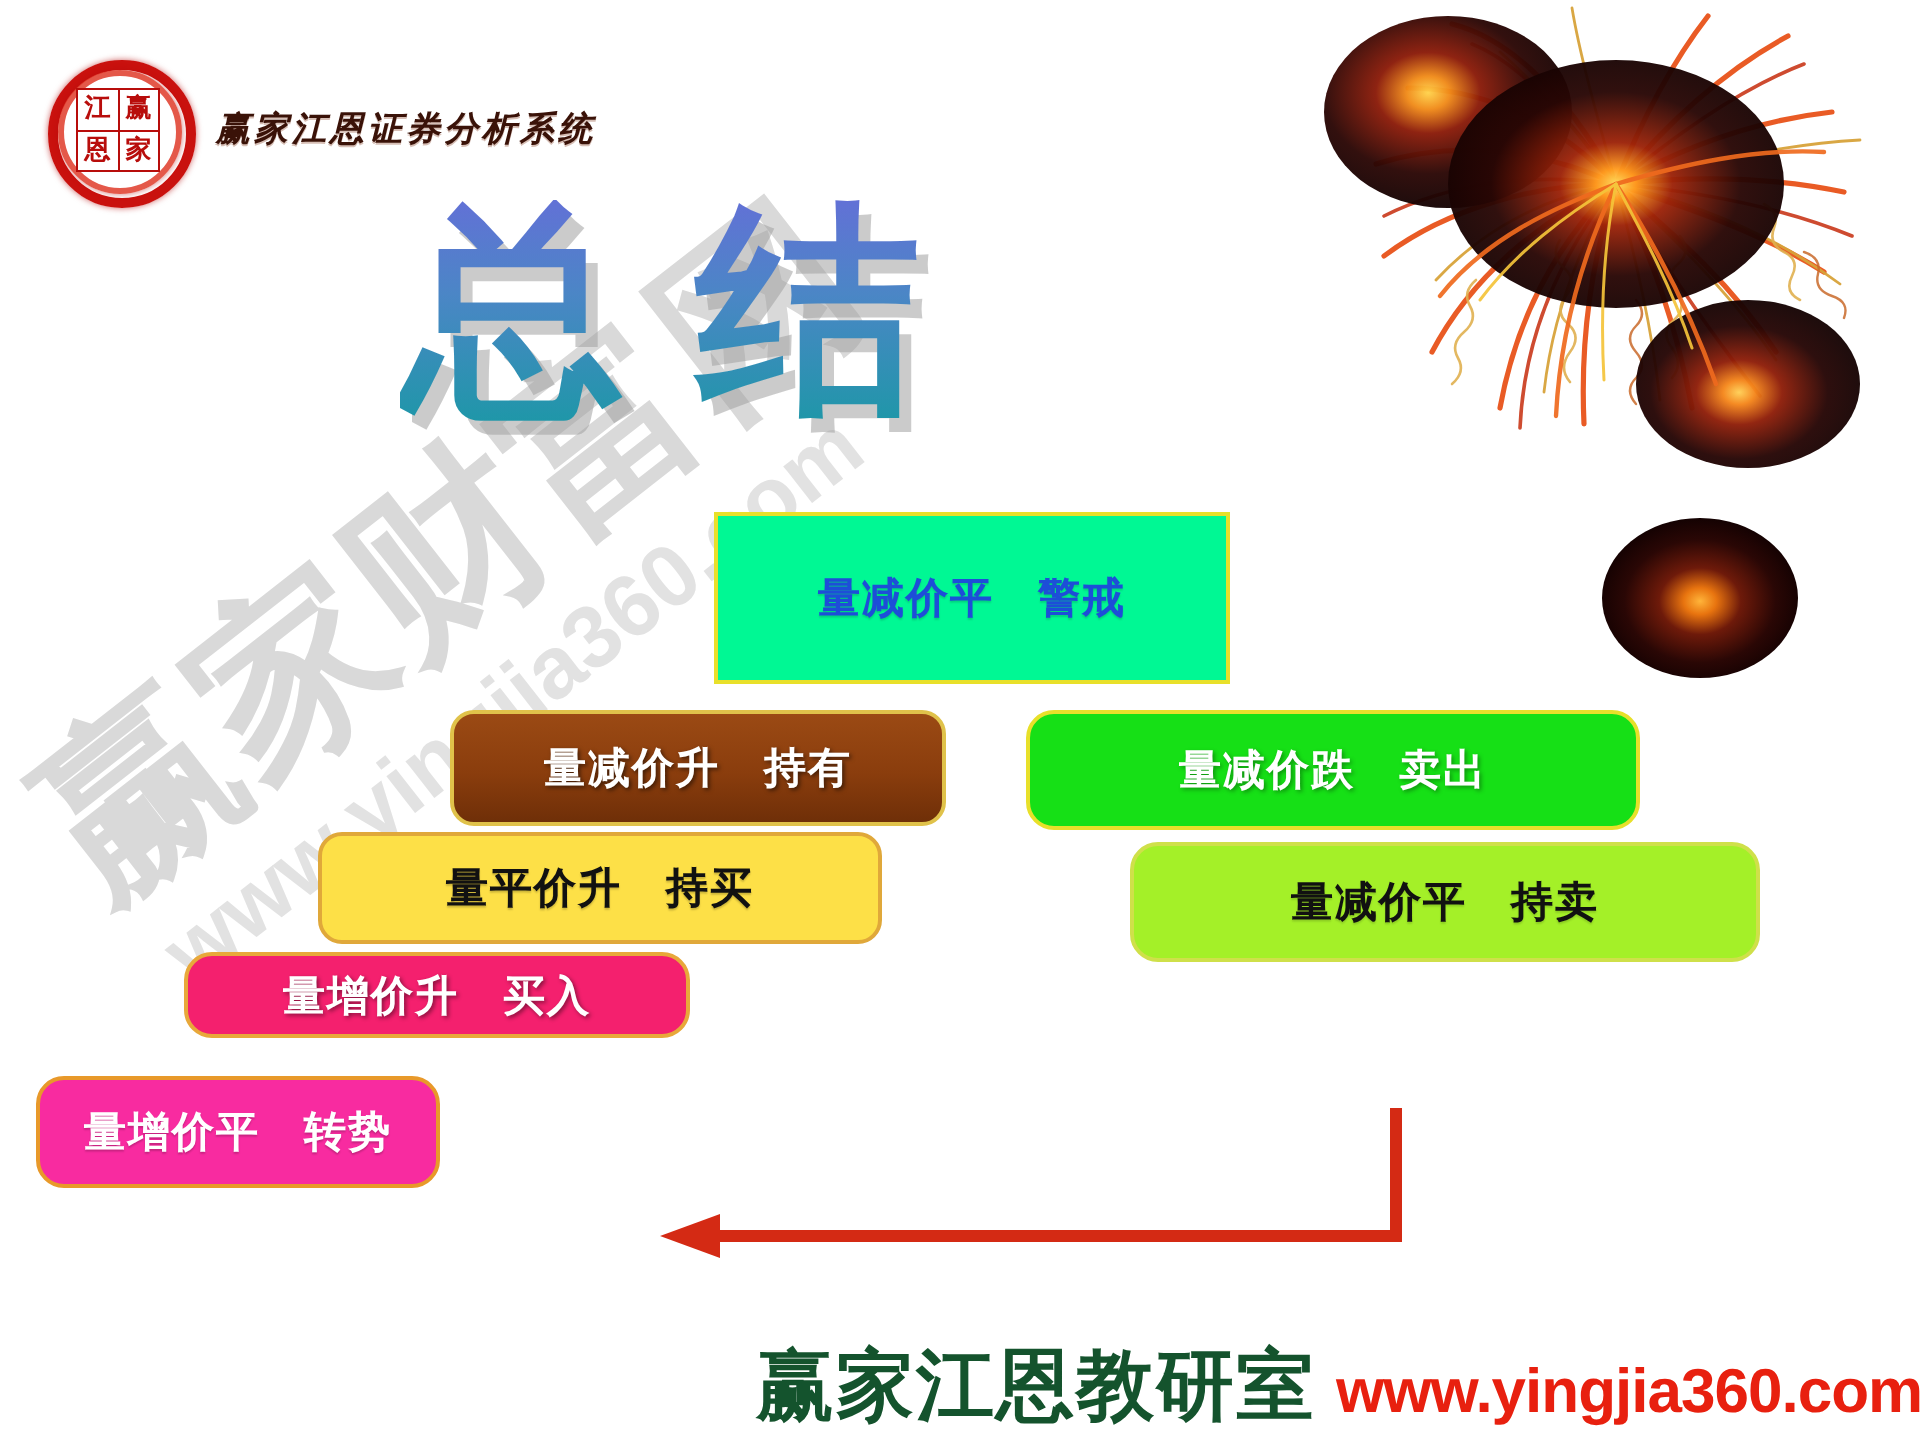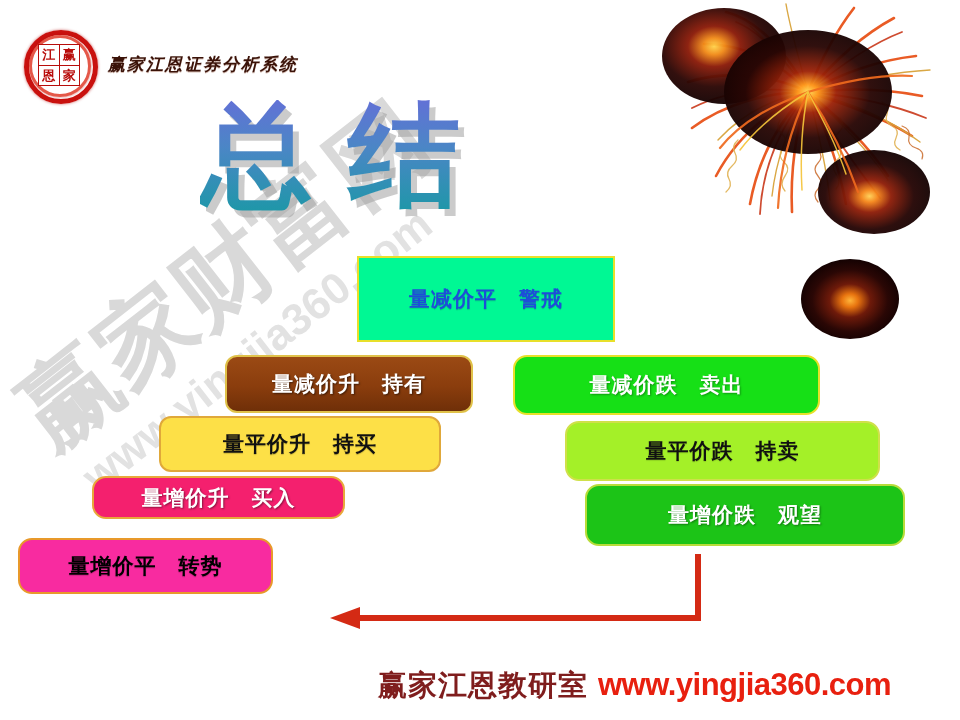--- a/index.html
+++ b/index.html
@@ -214,24 +214,24 @@
   }
   .bar-wait {
     left: 585px; top: 484px; width: 320px; height: 62px;
     background: #1cc417;
     border: 2px solid #b8dc3a;
     color: #ffffff;
     border-radius: 14px;
     text-shadow: 1px 1px 2px rgba(0,0,0,.4);
   }
   .bar-turn {
-    left: 18px; top: 538px; width: 255px; height: 56px;
+    left: 18px; top: 538px; width: 202px; height: 56px;
     background: #f82ba0;
     border: 2px solid #e8992a;
-    color: #000000;
+    color: #ffffff;
     border-radius: 14px;
     text-shadow: 0 1px 1px rgba(0,0,0,.2);
   }
 
   
   #flow-arrow {
     position: absolute;
     left: 320px;
     top: 548px;
     width: 400px;
@@ -244,23 +244,23 @@
     position: absolute;
     left: 378px;
     top: 666px;
     z-index: 6;
     display: flex;
     align-items: baseline;
     white-space: nowrap;
   }
   #footer-cn {
     font-family: "DejaVu Sans", sans-serif;
-    font-size: 29px;
-    font-weight: bold;
-    color: #7f1d1d;
+    font-size: 39px;
+    font-weight: bold;
+    color: #14532d;
     letter-spacing: 1px;
   }
   #footer-url {
     font-family: "Liberation Sans", sans-serif;
     font-size: 31px;
     font-weight: bold;
     color: #e8200f;
     margin-left: 10px;
     letter-spacing: -0.5px;
   }
@@ -398,23 +398,22 @@
     </div>
     <div id="brand-text">赢家江恩证券分析系统</div>
   </div>
 
   <div id="title">总结</div>
 
   <div class="bar bar-warn">量减价平　警戒</div>
   <div class="bar bar-hold">量减价升　持有</div>
   <div class="bar bar-sell">量减价跌　卖出</div>
   <div class="bar bar-keepbuy">量平价升　持买</div>
-  <div class="bar bar-keepsell">量平价跌　持卖</div>
+  <div class="bar bar-keepsell">量减价平　持卖</div>
   <div class="bar bar-buy">量增价升　买入</div>
-  <div class="bar bar-wait">量增价跌　观望</div>
   <div class="bar bar-turn">量增价平　转势</div>
 
   <div id="footer">
     <span id="footer-cn">赢家江恩教研室</span>
     <span id="footer-url">www.yingjia360.com</span>
   </div>
 
 </div>
 
 </body></html>

